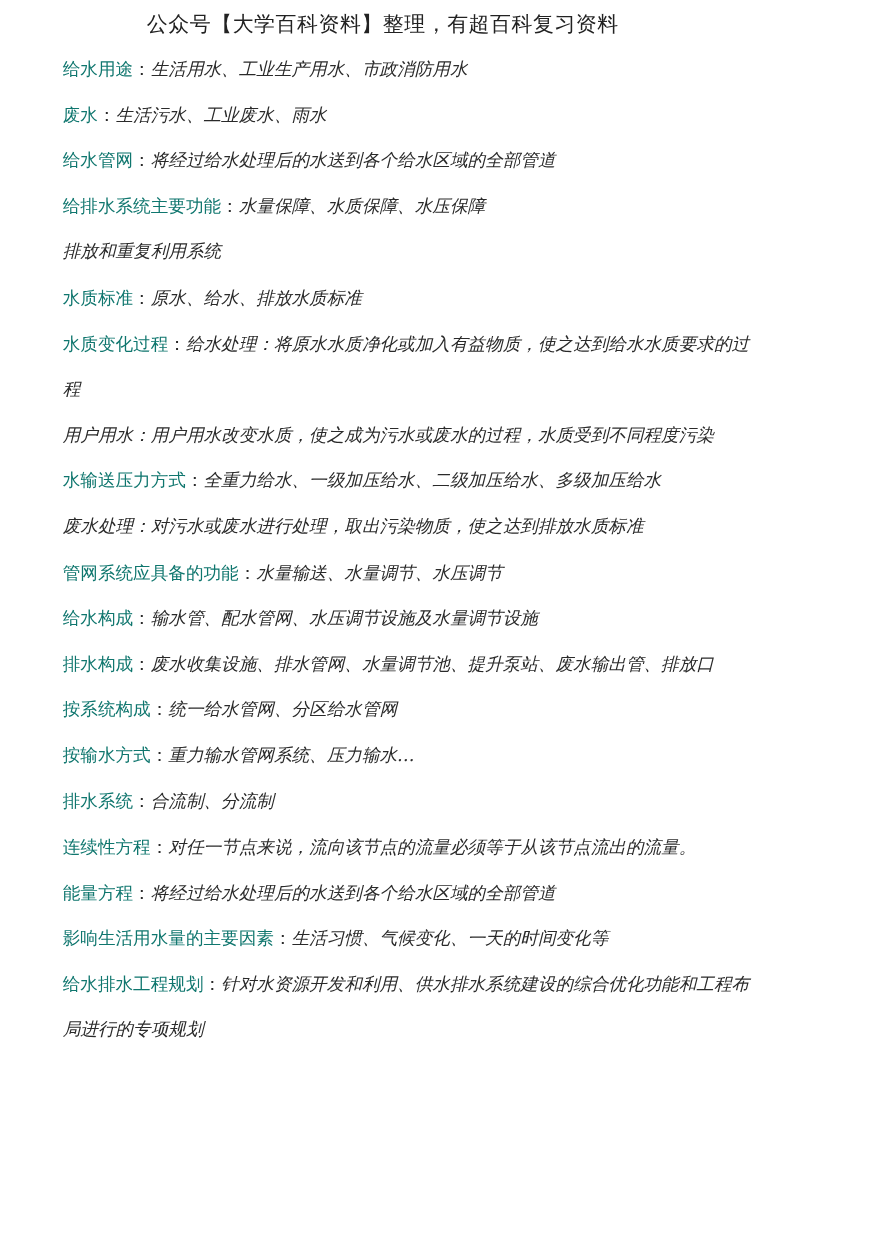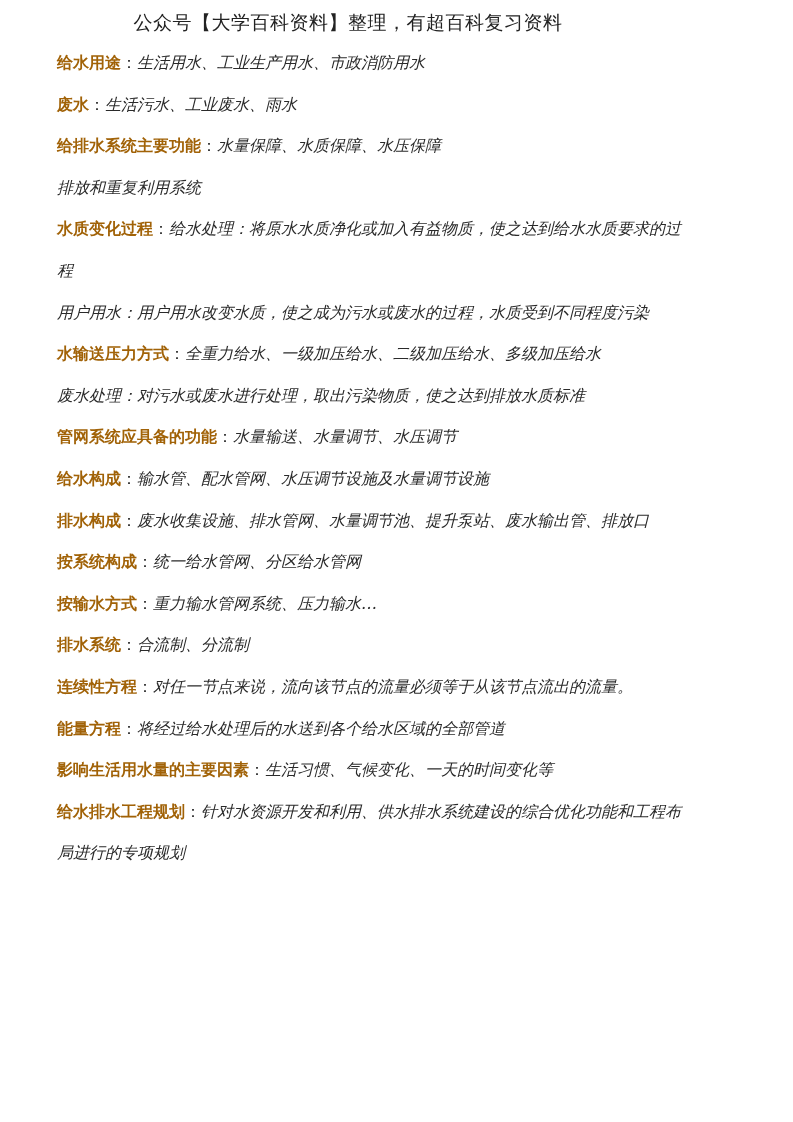--- a/index.html
+++ b/index.html
@@ -34,41 +34,43 @@
     }
     .line {
       height: 41.6px;
       line-height: 28px;
       font-size: 16px;
       white-space: nowrap;
       color: #2a2a2a;
     }
     .term {
       font-family: "DejaVu Sans", "Liberation Sans", sans-serif;
-      font-weight: bold;
-      color: #a16207;
+      font-weight: normal;
+      color: #0f766e;
     }
     .colon {
       color: #2a2a2a;
     }
     .desc {
       color: #2a2a2a;
       font-style: italic;
     }
   </style>
 </head>
 <body>
 
 <div class="page-title">公众号【大学百科资料】整理，有超百科复习资料</div>
 
 <div class="content">
   <div class="line"><span class="term">给水用途</span><span class="colon">：</span><span class="desc">生活用水、工业生产用水、市政消防用水</span></div>
   <div class="line"><span class="term">废水</span><span class="colon">：</span><span class="desc">生活污水、工业废水、雨水</span></div>
+  <div class="line"><span class="term">给水管网</span><span class="colon">：</span><span class="desc">将经过给水处理后的水送到各个给水区域的全部管道</span></div>
   <div class="line"><span class="term">给排水系统主要功能</span><span class="colon">：</span><span class="desc">水量保障、水质保障、水压保障</span></div>
   <div class="line"><span class="desc">排放和重复利用系统</span></div>
+  <div class="line"><span class="term">水质标准</span><span class="colon">：</span><span class="desc">原水、给水、排放水质标准</span></div>
   <div class="line"><span class="term">水质变化过程</span><span class="colon">：</span><span class="desc">给水处理：将原水水质净化或加入有益物质，使之达到给水水质要求的过</span></div>
   <div class="line"><span class="desc">程</span></div>
   <div class="line"><span class="desc">用户用水：用户用水改变水质，使之成为污水或废水的过程，水质受到不同程度污染</span></div>
   <div class="line"><span class="term">水输送压力方式</span><span class="colon">：</span><span class="desc">全重力给水、一级加压给水、二级加压给水、多级加压给水</span></div>
   <div class="line"><span class="desc">废水处理：对污水或废水进行处理，取出污染物质，使之达到排放水质标准</span></div>
   <div class="line"><span class="term">管网系统应具备的功能</span><span class="colon">：</span><span class="desc">水量输送、水量调节、水压调节</span></div>
   <div class="line"><span class="term">给水构成</span><span class="colon">：</span><span class="desc">输水管、配水管网、水压调节设施及水量调节设施</span></div>
   <div class="line"><span class="term">排水构成</span><span class="colon">：</span><span class="desc">废水收集设施、排水管网、水量调节池、提升泵站、废水输出管、排放口</span></div>
   <div class="line"><span class="term">按系统构成</span><span class="colon">：</span><span class="desc">统一给水管网、分区给水管网</span></div>
   <div class="line"><span class="term">按输水方式</span><span class="colon">：</span><span class="desc">重力输水管网系统、压力输水…</span></div>

